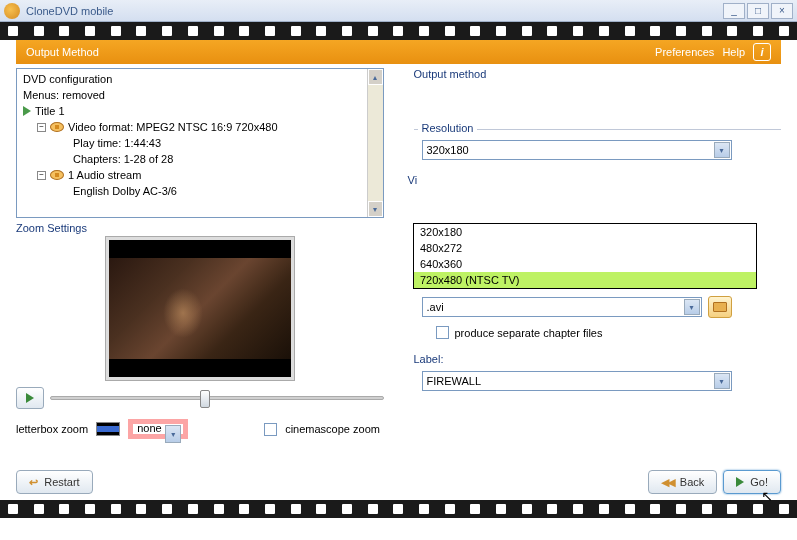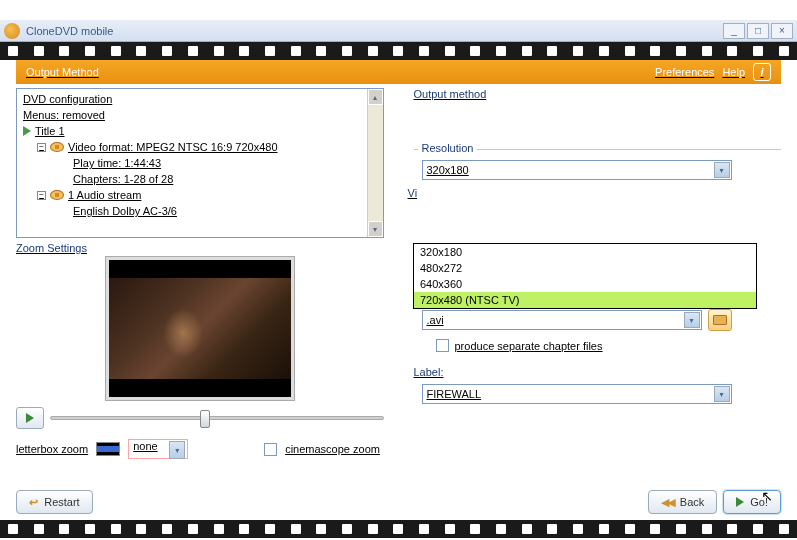--- a/index.html
+++ b/index.html
@@ -1,23 +1,23 @@
 <!DOCTYPE html>
 <html><head>
 <meta charset="utf-8">
 <style>
 * { box-sizing: border-box; margin: 0; padding: 0; font-family: Tahoma, Arial, sans-serif; font-size: 11px; }
 body { background: #fff; width: 797px; height: 540px; overflow: hidden; }
-.titlebar { height: 22px; background: linear-gradient(#e8eef7, #d4dff0); display: flex; align-items: center; padding: 0 4px; border-bottom: 1px solid #a0b0c8; margin-top: 20px; }
+.titlebar { height: 22px; background: linear-gradient(#e8eef7, #d4dff0); display: flex; align-items: center; padding: 0 4px; border-bottom: 1px solid #a0b0c8; }
 .titlebar .app-icon { width: 16px; height: 16px; background: radial-gradient(circle at 40% 40%, #f7c050, #d48a20); border-radius: 50%; margin-right: 6px; }
 .titlebar .title { color: #3a5a8a; flex: 1; }
 .titlebar .winbtn { width: 22px; height: 16px; border: 1px solid #a0b0c8; background: #f0f4fa; margin-left: 2px; display: flex; align-items: center; justify-content: center; color: #3a5a8a; font-size: 10px; cursor: pointer; }
 .filmstrip { height: 18px; background: #1a1a1a; display: flex; align-items: center; justify-content: space-between; padding: 0 8px; }
 .filmstrip span { width: 10px; height: 10px; background: #fff; border-radius: 1px; }
-.main { padding: 0 16px; position: relative; text-decoration: underline; }
+.main { padding: 0 16px; position: relative; }
 .header { height: 24px; background: linear-gradient(#f5a623, #e89010); display: flex; align-items: center; padding: 0 10px; color: #fff; font-size: 14px; }
 .header .title { flex: 1; }
 .header .link { color: #fff; margin-left: 8px; cursor: pointer; font-size: 11px; }
 .header .help-icon { width: 18px; height: 18px; border: 1px solid #fff; border-radius: 3px; display: flex; align-items: center; justify-content: center; margin-left: 8px; cursor: pointer; font-style: italic; font-weight: bold; }
 .content { display: flex; gap: 30px; padding-top: 4px; height: 400px; }
 .left { width: 370px; }
 .right { width: 370px; }
 .tree { border: 1px solid #7a9ac0; height: 150px; background: #fff; overflow: hidden; position: relative; }
 .tree-inner { padding: 2px; }
 .tree-row { padding: 2px 4px; display: flex; align-items: center; gap: 4px; color: #000; }
@@ -36,21 +36,21 @@
 .preview-img::after { content: ""; position: absolute; left: 30%; top: 30%; width: 40px; height: 50px; background: radial-gradient(ellipse, rgba(200,150,100,0.6), transparent 70%); }
 .player-row { display: flex; align-items: center; gap: 6px; margin-top: 6px; }
 .play-btn { width: 28px; height: 22px; border: 1px solid #9ab; background: linear-gradient(#fff, #e0e8f0); border-radius: 3px; display: flex; align-items: center; justify-content: center; cursor: pointer; }
 .play-btn .tri { width: 0; height: 0; border-left: 8px solid #3a8a3a; border-top: 5px solid transparent; border-bottom: 5px solid transparent; }
 .slider-track { flex: 1; height: 4px; background: #d0d0d0; border: 1px solid #aaa; position: relative; border-radius: 2px; }
 .slider-thumb { position: absolute; left: 45%; top: -7px; width: 10px; height: 18px; background: linear-gradient(#fff, #d0d8e0); border: 1px solid #888; border-radius: 2px; cursor: pointer; }
 .zoom-row { display: flex; align-items: center; gap: 8px; margin-top: 10px; }
 .lbzoom-swatch { width: 24px; height: 14px; background: #3a6ad0; border: 1px solid #888; position: relative; }
 .lbzoom-swatch::before, .lbzoom-swatch::after { content: ""; position: absolute; left: 0; right: 0; height: 3px; background: #000; }
 .lbzoom-swatch::before { top: 0; } .lbzoom-swatch::after { bottom: 0; }
-.select { height: 20px; border: 1px solid #fca5a5; background: #fff; padding: 0 16px 0 4px; position: relative; display: inline-flex; align-items: flex-start; cursor: pointer; }
+.select { height: 20px; border: 5px solid #fca5a5; background: #fff; padding: 0 16px 0 4px; position: relative; display: inline-flex; align-items: flex-end; cursor: pointer; }
 .select::after { content: "▾"; position: absolute; right: 2px; top: 1px; width: 14px; height: 16px; background: linear-gradient(#dbe6f4, #b8cde8); border: 1px solid #9ab; display: flex; align-items: center; justify-content: center; font-size: 8px; color: #4a6a9a; }
 .checkbox { width: 13px; height: 13px; border: 1px solid #7a9ac0; background: #fff; display: inline-block; cursor: pointer; vertical-align: middle; }
 .right .group { position: relative; border-top: 1px solid #c0c8d8; margin-top: 18px; padding-top: 10px; }
 .right .group-label { position: absolute; top: -8px; left: 4px; background: #fff; padding: 0 4px; color: #1a3a7a; }
 .right .heading { color: #1a3a7a; margin-bottom: 8px; }
 .wide-select { width: 310px; height: 20px; border: 1px solid #7a9ac0; background: #fff; position: relative; display: flex; align-items: center; padding: 0 4px; cursor: pointer; margin-left: 8px; }
 .wide-select .arrow { position: absolute; right: 1px; top: 1px; width: 16px; height: 16px; background: linear-gradient(#dbe6f4, #b8cde8); border: 1px solid #9ab; display: flex; align-items: center; justify-content: center; font-size: 8px; color: #4a6a9a; }
 .dropdown-list { position: absolute; top: 183px; left: 413px; width: 344px; border: 1px solid #000; background: #fff; z-index: 100; }
 .dropdown-list .opt { padding: 2px 6px; cursor: pointer; }
 .dropdown-list .opt.hl { background: #bef264; }
@@ -195,21 +195,21 @@
       <div class="heading">Output method</div>
 
       <div class="group" style="margin-top:49px">
         <div class="group-label">Resolution</div>
         <div class="wide-select">
           <span>320x180</span>
           <div class="arrow">▾</div>
         </div>
       </div>
 
-      <div style="color:#1a3a7a;margin-top:7px;margin-left:-6px">Vi</div>
+      <div style="color:#1a3a7a;margin-top:14px;margin-left:-6px">Vi</div>
 
       <div style="margin-top:92px">
         <div style="color:#1a3a7a;margin-bottom:6px">Enter the filename to write:</div>
         <div class="filename-row">
           <div class="wide-select" style="width:280px;margin-left:0">
             <span>.avi</span>
             <div class="arrow">▾</div>
           </div>
           <div class="browse-btn">
               <div class="folder-icon"></div>

